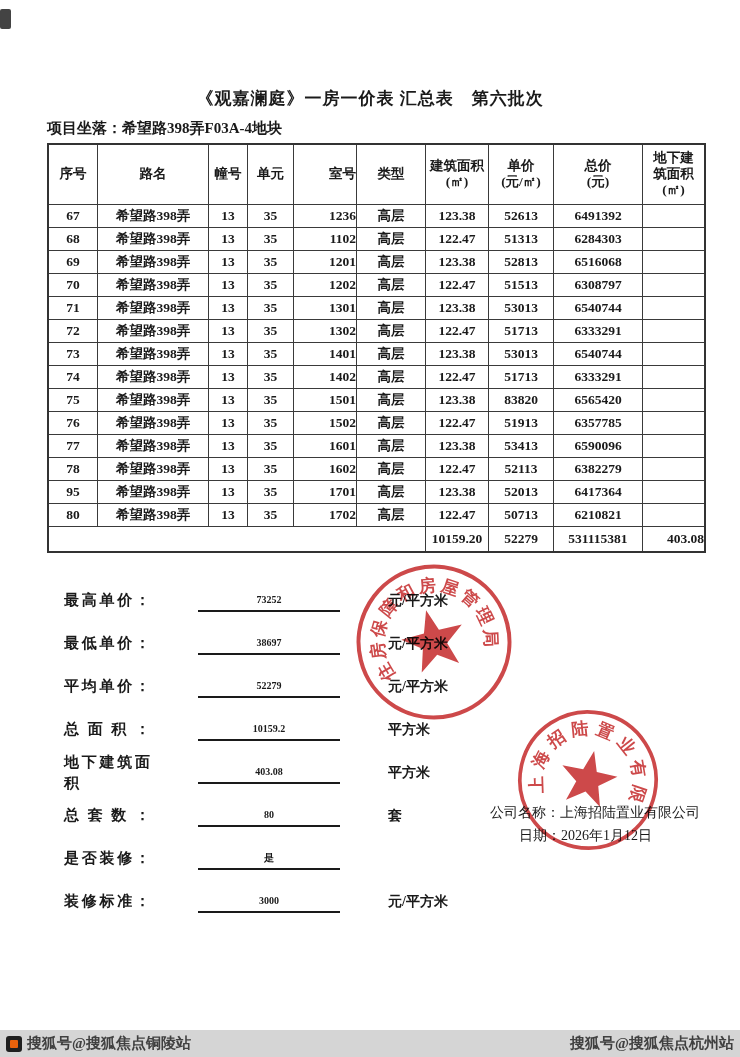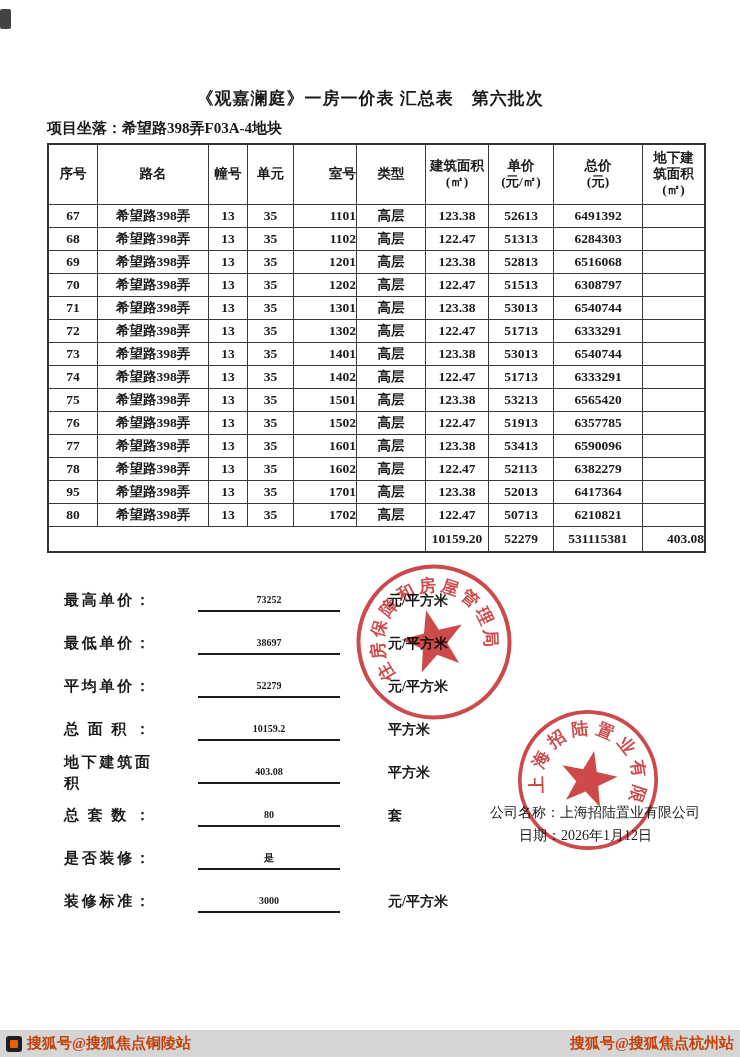--- a/index.html
+++ b/index.html
@@ -39,21 +39,21 @@
 
   .stamp{position:absolute;mix-blend-mode:multiply;opacity:.88;}
   .stamp1{left:352px;top:560px;width:164px;height:164px;transform:rotate(-14deg);}
   .stamp2{left:514px;top:706px;width:148px;height:148px;transform:rotate(12deg);}
   .stamp svg{width:100%;height:100%;}
   .stamp .ring-text{font-size:21px;letter-spacing:4px;font-weight:bold;fill:#c63031;font-family:"Liberation Serif",serif;}
   .stamp2 .ring-text{font-size:23px;letter-spacing:8px;}
 
   .bottombar{position:absolute;left:0;bottom:0;width:740px;height:27px;background:#d5d5d5;
     display:flex;align-items:center;justify-content:space-between;box-sizing:border-box;padding:0 6px;
-    font-size:15px;font-weight:bold;color:#c2410c;}
+    font-size:15px;font-weight:bold;color:#404040;}
   .bottombar .left{display:flex;align-items:center;gap:5px;}
   .sohu-icon{display:inline-block;width:16px;height:16px;background:#1f1f1f;border-radius:3px;position:relative;}
   .sohu-icon::after{content:"";position:absolute;left:4px;top:4px;width:8px;height:8px;background:#e8620c;border-radius:1px;}
 </style>
 </head>
 <body>
 
 <div class="doc">
 
   <div class="scan-mark"></div>
@@ -81,21 +81,21 @@
 筑面积
 (㎡)</th>
         </tr>
     </thead>
     <tbody>
         <tr>
           <td>67</td>
           <td>希望路398弄</td>
           <td>13</td>
           <td>35</td>
-          <td>1101</td>
+          <td>1236</td>
           <td>高层</td>
           <td>123.38</td>
           <td>52613</td>
           <td>6491392</td>
           <td></td>
         </tr>
         <tr>
           <td>68</td>
           <td>希望路398弄</td>
           <td>13</td>
@@ -180,21 +180,21 @@
           <td></td>
         </tr>
         <tr>
           <td>75</td>
           <td>希望路398弄</td>
           <td>13</td>
           <td>35</td>
           <td>1501</td>
           <td>高层</td>
           <td>123.38</td>
-          <td>53213</td>
+          <td>83820</td>
           <td>6565420</td>
           <td></td>
         </tr>
         <tr>
           <td>76</td>
           <td>希望路398弄</td>
           <td>13</td>
           <td>35</td>
           <td>1502</td>
           <td>高层</td>

